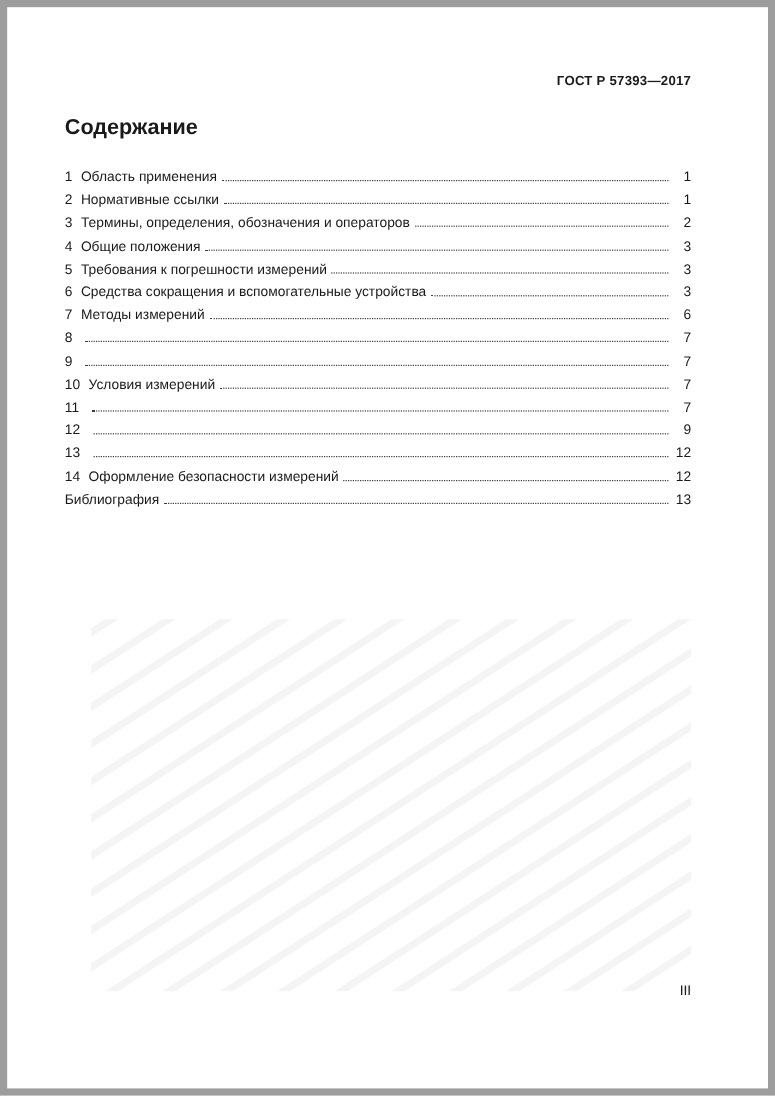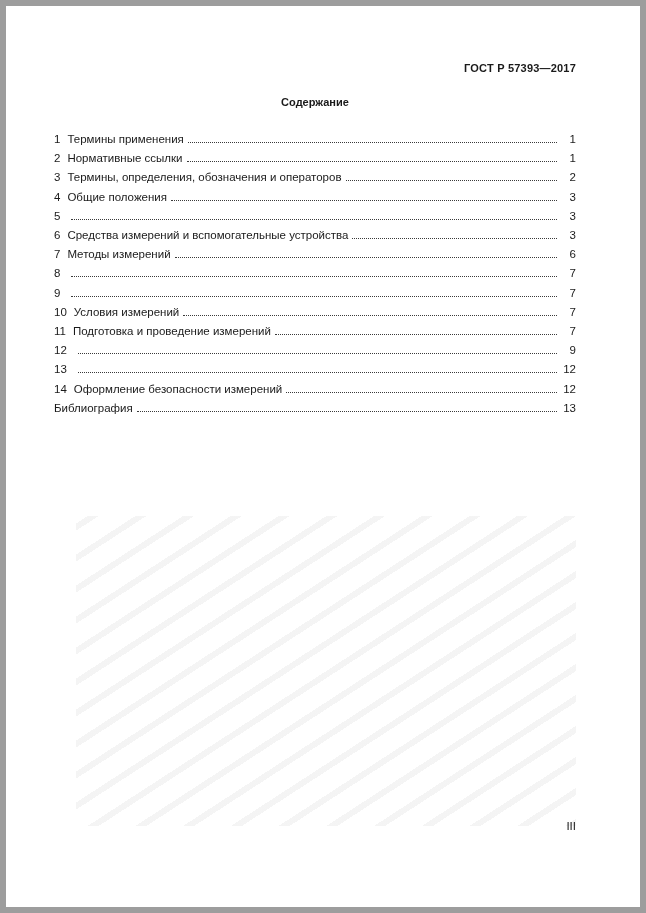--- a/index.html
+++ b/index.html
@@ -26,23 +26,22 @@
     right: 64px;
     top: 56px;
   }
   .doc-header {
     text-align: right;
     font-weight: bold;
     font-size: 11px;
     letter-spacing: 0.2px;
   }
   .doc-title {
-    text-align: center;
     font-weight: bold;
-    font-size: 11px;
+    font-size: 18px;
     margin-top: 22px;
     margin-bottom: 22px;
   }
   .toc {
     font-size: 11.5px;
   }
   .row {
     display: flex;
     align-items: baseline;
     line-height: 19.2px;
@@ -99,21 +98,21 @@
   <div class="content">
 
     <div class="doc-header">ГОСТ Р 57393—2017</div>
 
     <div class="doc-title">Содержание</div>
 
     <div class="toc">
 
       <div class="row">
         <span class="num">1</span>
-        <span class="label">Термины применения</span>
+        <span class="label">Область применения</span>
         <span class="dots"></span>
         <span class="pg">1</span>
       </div>
 
       <div class="row">
         <span class="num">2</span>
         <span class="label">Нормативные ссылки</span>
         <span class="dots"></span>
         <span class="pg">1</span>
       </div>
@@ -127,27 +126,28 @@
 
       <div class="row">
         <span class="num">4</span>
         <span class="label">Общие положения</span>
         <span class="dots"></span>
         <span class="pg">3</span>
       </div>
 
       <div class="row">
         <span class="num">5</span>
+        <span class="label">Требования к погрешности измерений</span>
         <span class="dots"></span>
         <span class="pg">3</span>
       </div>
 
       <div class="row">
         <span class="num">6</span>
-        <span class="label">Средства измерений и вспомогательные устройства</span>
+        <span class="label">Средства сокращения и вспомогательные устройства</span>
         <span class="dots"></span>
         <span class="pg">3</span>
       </div>
 
       <div class="row">
         <span class="num">7</span>
         <span class="label">Методы измерений</span>
         <span class="dots"></span>
         <span class="pg">6</span>
       </div>
@@ -166,21 +166,20 @@
 
       <div class="row">
         <span class="num">10</span>
         <span class="label">Условия измерений</span>
         <span class="dots"></span>
         <span class="pg">7</span>
       </div>
 
       <div class="row">
         <span class="num">11</span>
-        <span class="label">Подготовка и проведение измерений</span>
         <span class="dots"></span>
         <span class="pg">7</span>
       </div>
 
       <div class="row">
         <span class="num">12</span>
         <span class="dots"></span>
         <span class="pg">9</span>
       </div>
 

